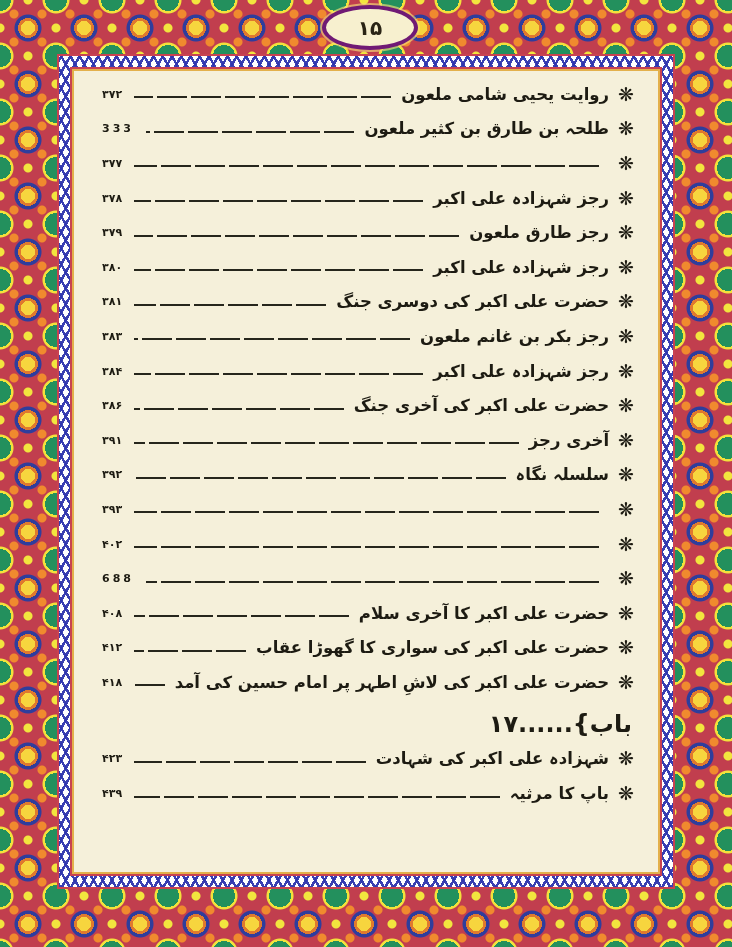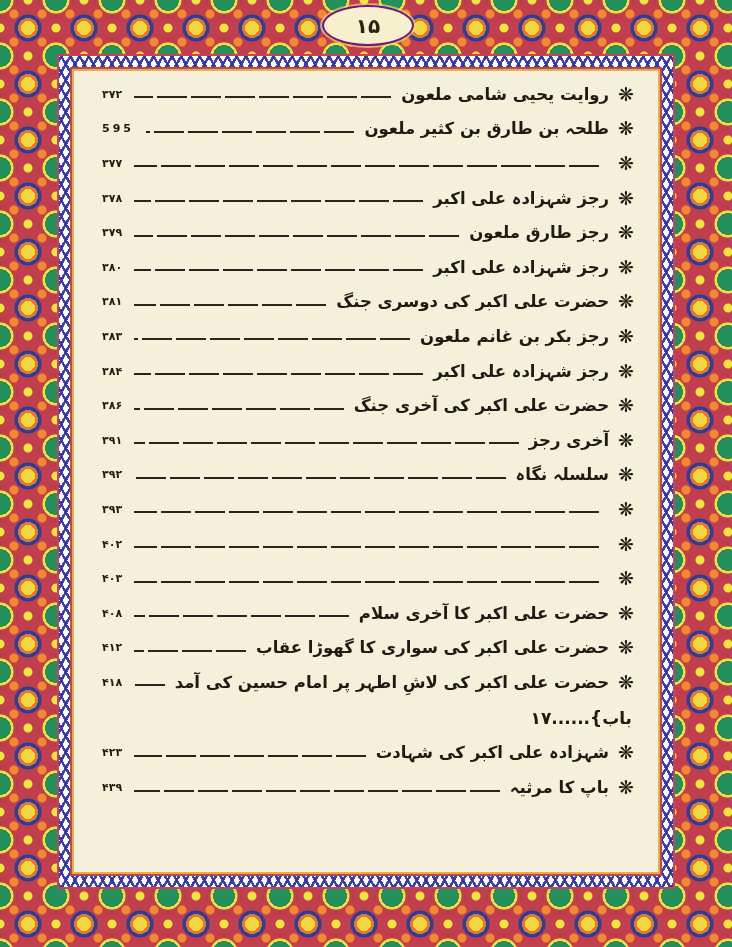--- a/index.html
+++ b/index.html
@@ -29,21 +29,21 @@
       radial-gradient(circle at 56px 0px,  #23905d 0 11px, #f2e23b 11px 13px, rgba(0,0,0,0) 14px),
       radial-gradient(circle at 0px 56px,  #23905d 0 11px, #f2e23b 11px 13px, rgba(0,0,0,0) 14px),
       radial-gradient(circle at 56px 56px, #23905d 0 11px, #f2e23b 11px 13px, rgba(0,0,0,0) 14px);
     background-size:56px 56px;
   }
 
   
   .page-oval {
     position:absolute; top:5px; left:50%; margin-left:-44px; z-index:3;
     width:88px; height:37px; border-radius:50%;
-    background:#f7f0cf; border:2px solid #701a75;
+    background:#f7f0cf; border:4px solid #701a75;
     box-shadow:0 0 0 2px rgba(244,222,120,.65);
     display:flex; align-items:center; justify-content:center;
     font-size:20px; font-weight:bold; color:#2a2415;
   }
 
   
   .frame-outer {
     position:absolute; left:57px; right:57px; top:54px; bottom:58px; z-index:2;
     border:2px solid #c84251;
     background:
@@ -67,22 +67,22 @@
   .row { height:34.6px; display:flex; align-items:center; }
   .star { font-size:19px; line-height:1; margin-left:9px; color:#1d1b12; }
   .title { font-size:16.5px; font-weight:bold; white-space:nowrap; }
   .rule {
     flex:1; height:2px; margin:6px 10px 0 12px; min-width:20px;
     background:repeating-linear-gradient(to left, #26261c 0 30px, rgba(0,0,0,0) 30px 34px);
   }
   .num { font-size:11px; font-weight:bold; letter-spacing:3px; white-space:nowrap; }
 
   .chapter-label {
-    height:36px; display:flex; align-items:center;
-    font-size:17px; font-weight:bold; padding-right:2px;
+    height:36px; margin-top:6px; display:flex; align-items:center;
+    font-size:24px; font-weight:bold; padding-right:2px;
   }
   .chapter-title {
     height:44px; display:flex; align-items:center;
     font-size:26px; font-weight:bold; padding-right:2px;
   }
 </style>
 </head>
 <body>
 
 <div class="page">
@@ -99,21 +99,21 @@
         <div class="row">
           <span class="star">❋</span>
           <span class="title">روایت یحیی شامی ملعون</span>
           <span class="rule"></span>
           <span class="num">۳۷۲</span>
         </div>
         <div class="row">
           <span class="star">❋</span>
           <span class="title">طلحہ بن طارق بن کثیر ملعون</span>
           <span class="rule"></span>
-          <span class="num">595</span>
+          <span class="num">333</span>
         </div>
         <div class="row">
           <span class="star">❋</span>
           <span class="rule"></span>
           <span class="num">۳۷۷</span>
         </div>
         <div class="row">
           <span class="star">❋</span>
           <span class="title">رجز شہزادہ علی اکبر</span>
           <span class="rule"></span>
@@ -173,21 +173,21 @@
           <span class="num">۳۹۳</span>
         </div>
         <div class="row">
           <span class="star">❋</span>
           <span class="rule"></span>
           <span class="num">۴۰۲</span>
         </div>
         <div class="row">
           <span class="star">❋</span>
           <span class="rule"></span>
-          <span class="num">۴۰۳</span>
+          <span class="num">688</span>
         </div>
         <div class="row">
           <span class="star">❋</span>
           <span class="title">حضرت علی اکبر کا آخری سلام</span>
           <span class="rule"></span>
           <span class="num">۴۰۸</span>
         </div>
         <div class="row">
           <span class="star">❋</span>
           <span class="title">حضرت علی اکبر کی سواری کا گھوڑا عقاب</span>

